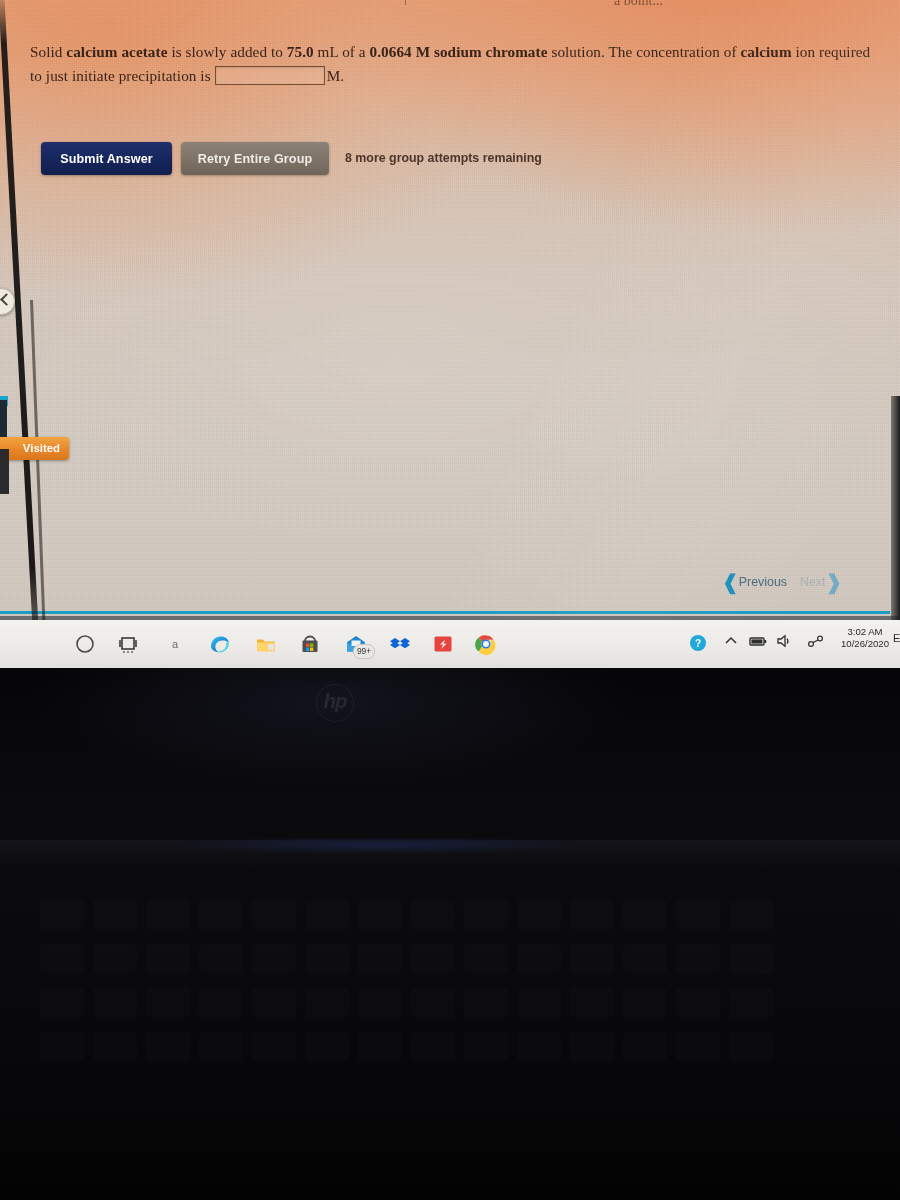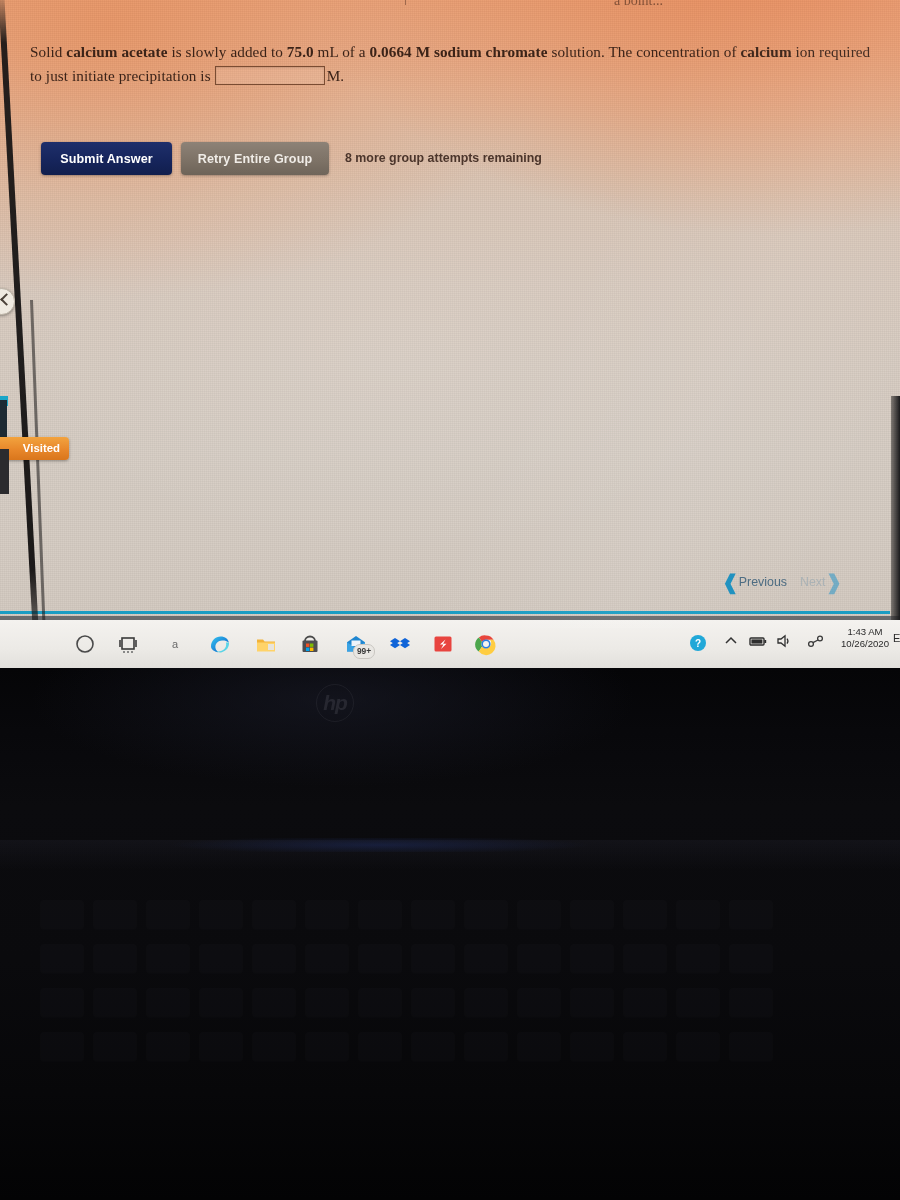--- a/index.html
+++ b/index.html
@@ -365,21 +365,21 @@
     top: 15px;
     min-width: 20px;
     height: 13px;
     border-radius: 7px;
     background: #e9e7e3;
     border: 1px solid #c9c6c1;
     color: #3a3a3a;
     font-size: 8.4px;
     line-height: 13px;
     text-align: center;
-    font-weight: bold;
+    font-weight: normal;
   }
 
   
   #laptop-body {
     position: absolute;
     left: 0;
     top: 668px;
     width: 900px;
     height: 532px;
     background:
@@ -388,21 +388,21 @@
   }
   #hp-logo {
     position: absolute;
     left: 316px;
     top: 684px;
     width: 36px;
     height: 36px;
     border-radius: 50%;
     border: 1px solid rgba(120,120,130,.12);
     color: rgba(150,150,160,.16);
-    font-family: Liberation Sans, sans-serif;
+    font-family: Liberation Mono, monospace;
     font-style: italic;
     font-size: 21px;
     font-weight: bold;
     line-height: 36px;
     text-align: center;
     z-index: 33;
     letter-spacing: -1px;
   }
   
   #keyboard {
@@ -613,21 +613,21 @@
       <svg width="20" height="16" viewBox="0 0 20 16">
         <circle cx="5" cy="11" r="2.4" fill="none" stroke="#3a3a3a" stroke-width="1.3"></circle>
         <circle cx="14" cy="5.5" r="2.4" fill="none" stroke="#3a3a3a" stroke-width="1.3"></circle>
         <line x1="7" y1="9.6" x2="12" y2="7" stroke="#3a3a3a" stroke-width="1.3"></line>
       </svg>
     </div>
 
   </div>
 
   <div id="clock">
-    <div>1:43 AM</div>
+    <div>3:02 AM</div>
     <div>10/26/2020</div>
   </div>
   <div id="tray-overflow-letter">E</div>
 
   <div id="laptop-body"></div>
   <div id="glow-band"></div>
   <div id="blue-band"></div>
   <div id="hp-logo">hp</div>
 
   <div id="keyboard">

